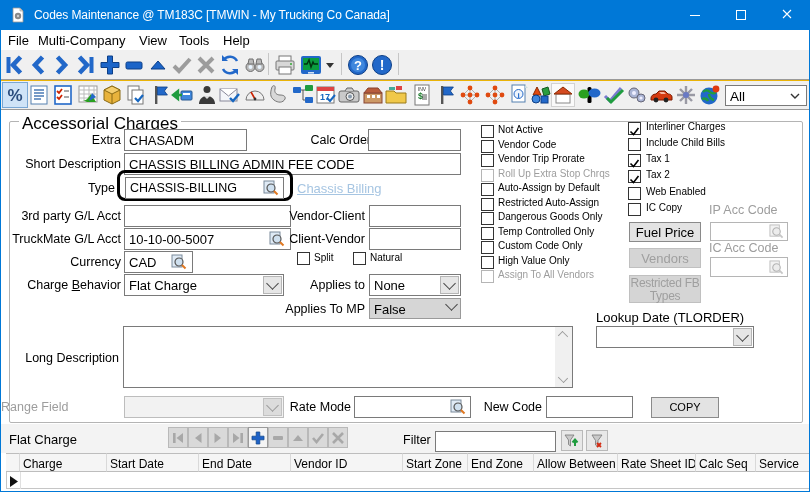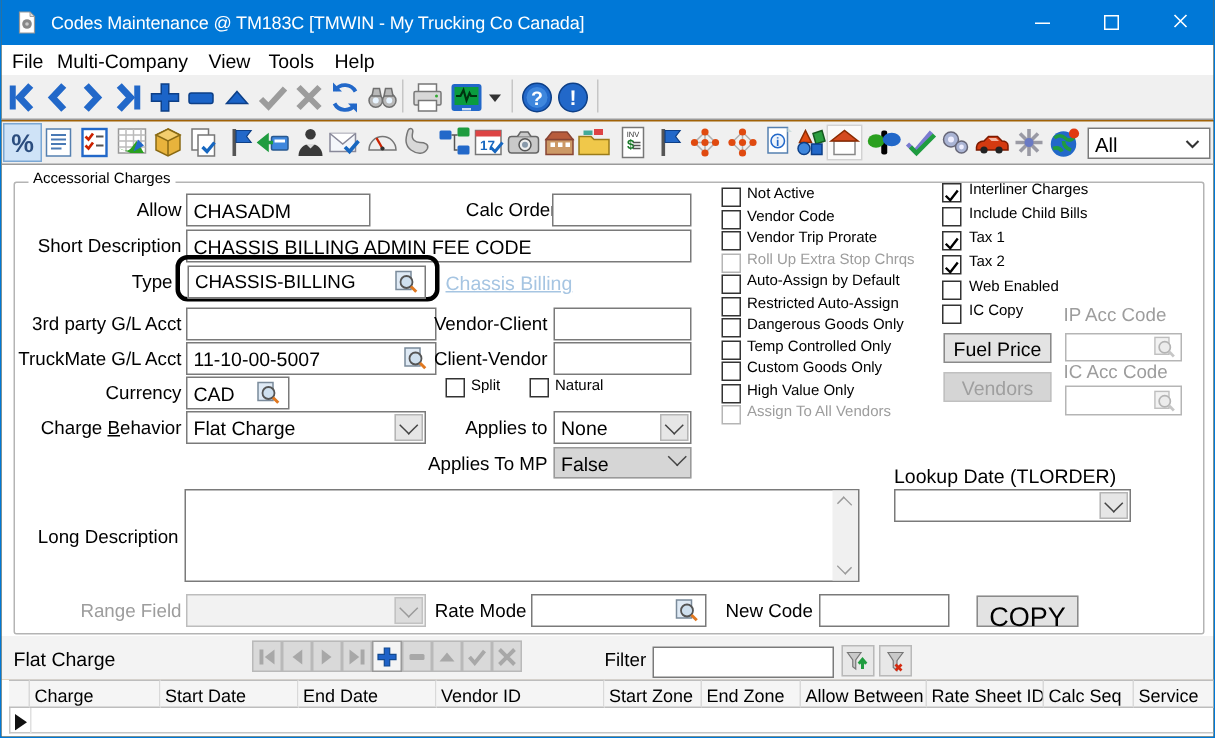--- a/index.html
+++ b/index.html
@@ -1,36 +1,36 @@
 <!DOCTYPE html>
 <html><head><meta charset="utf-8"><style>
 *{margin:0;padding:0;box-sizing:border-box}
 html,body{width:810px;height:492px;overflow:hidden}
 body{font-family:"Liberation Sans",sans-serif;background:#fff}
-#win{position:relative;width:810px;height:492px;background:#a16207;overflow:hidden;
+#win{position:relative;width:810px;height:492px;background:#eab308;overflow:hidden;
  border-left:1px solid #0078d7;border-right:1px solid #0078d7;border-bottom:1px solid #0078d7}
 .abs{position:absolute}
 
 #titlebar{position:absolute;left:-1px;top:0;width:810px;height:30px;background:#0078d7;color:#fff}
 #title-text{position:absolute;left:34px;top:8px;font-size:12px;letter-spacing:-0.1px;color:#fff;white-space:nowrap}
 .capbtn{position:absolute;top:0;width:46px;height:30px;color:#fff}
 
 #menubar{position:absolute;left:0;top:30px;width:808px;height:20px;background:#fff;font-size:13px;color:#000}
 #menubar span{position:absolute;top:3px}
 
 #tb1{position:absolute;left:0;top:50px;width:808px;height:30px;background:#f0f0f0;border-bottom:1px solid #9a9a9a}
 #tb2{position:absolute;left:0;top:81px;width:808px;height:29px;background:#f0f0f0;border-bottom:1px solid #9a9a9a}
 .tbi{position:absolute;top:3px;width:24px;height:24px}
 .sep{position:absolute;top:3px;width:1px;height:22px;background:#c6c6c6}
 
 #form{position:absolute;left:0;top:110px;width:808px;height:314px;background:#fff}
 #gbox{position:absolute;left:8px;top:11px;width:794px;height:302px;border:1px solid #b4b4b4;border-radius:2px}
-#gbox-lbl{position:absolute;left:18px;top:4px;background:#fff;padding:0 3px;font-size:10px}
+#gbox-lbl{position:absolute;left:18px;top:4px;background:#fff;padding:0 3px;font-size:17px}
 .lbl{position:absolute;font-size:12.5px;color:#000;text-align:right;white-space:nowrap}
-.glbl{position:absolute;font-size:12.5px;color:#9d9d9d;text-align:right;white-space:nowrap}
+.glbl{position:absolute;font-size:12.5px;color:#9d9d9d;text-align:left;white-space:nowrap}
 .inp{position:absolute;background:#fff;border:1px solid #7a7a7a;font-size:13px;padding:3px 0 0 4px;white-space:nowrap;overflow:hidden}
 .cb{position:absolute;width:13px;height:13px;background:#fff;border:1px solid #333}
 .cbl{position:absolute;font-size:10px;white-space:nowrap}
 .combo{position:absolute;background:#fff;border:1px solid #7a7a7a;font-size:13px;padding:3px 0 0 4px}
 .cbtn{position:absolute;right:1px;top:1px;bottom:1px;width:19px;background:#e6e6e6;border:1px solid #b5b5b5;display:flex;align-items:center;justify-content:center}
 .chev{width:9px;height:9px;border-right:1.6px solid #444;border-bottom:1.6px solid #444;transform:rotate(45deg);margin-top:-4px}
 .btn{position:absolute;background:#e3e3e3;border:1px solid #8a8a8a;font-size:13px;text-align:center;color:#000}
 .dbtn{position:absolute;background:#d5d5d5;border:1px solid #c0c0c0;font-size:13px;text-align:center;color:#9f9f9f}
 
 #gridbar{position:absolute;left:0;top:424px;width:808px;height:29px;background:#f3f3f3}
@@ -329,21 +329,21 @@
       </svg>
     <div class="combo" style="left:724px;top:4px;width:82px;height:21px;font-size:13.5px">All<svg style="position:absolute;right:6px;top:7px" width="10" height="7" viewBox="0 0 10 7">
           <path d="M1 1l4 4 4-4" stroke="#333" stroke-width="1.4" fill="none"></path>
         </svg></div>
   </div>
 
   <div id="form">
     <div id="gbox"></div>
     <div id="gbox-lbl">Accessorial Charges</div>
 
-    <div class="lbl" style="left:0;width:120px;top:23px">Allow</div>
+    <div class="lbl" style="left:0;width:120px;top:23px">Extra</div>
     <div class="inp" style="left:123px;top:19px;width:123px;height:22px">CHASADM</div>
     <div class="lbl" style="left:250px;width:120px;top:23px">Calc Order</div>
     <div class="inp" style="left:367px;top:19px;width:93px;height:22px"></div>
 
     <div class="lbl" style="left:0;width:120px;top:47px">Short Description</div>
     <div class="inp" style="left:123px;top:43px;width:337px;height:22px">CHASSIS BILLING ADMIN FEE CODE</div>
 
     <div style="position:absolute;left:116px;top:60px;width:176px;height:31px;border:3.5px solid #000;border-radius:8px"></div>
     <div class="lbl" style="left:0;width:114px;top:71px">Type</div>
     <div class="inp" style="left:124px;top:67px;width:159px;height:22px;font-size:12.5px">CHASSIS-BILLING</div>
@@ -353,21 +353,21 @@
         <line x1="11" y1="11" x2="14.5" y2="14.5" stroke="#e07820" stroke-width="2"></line>
       </svg>
     <div class="abs" style="left:296px;top:71px;font-size:13px;color:#a6c5e2;text-decoration:underline">Chassis Billing</div>
 
     <div class="lbl" style="left:0;width:120px;top:99px">3rd party G/L Acct</div>
     <div class="inp" style="left:123px;top:95px;width:167px;height:22px"></div>
     <div class="lbl" style="left:244px;width:120px;top:99px">Vendor-Client</div>
     <div class="inp" style="left:368px;top:95px;width:92px;height:22px"></div>
 
     <div class="lbl" style="left:0;width:120px;top:122px">TruckMate G/L Acct</div>
-    <div class="inp" style="left:123px;top:118px;width:167px;height:22px">11-10-00-5007</div>
+    <div class="inp" style="left:123px;top:118px;width:167px;height:22px">10-10-00-5007</div>
     <svg class="abs" style="left:268px;top:121px" width="16" height="16" viewBox="0 0 16 16">
         <rect x="1" y="1" width="10" height="12" fill="#dfeaf5" stroke="#7a8a9a" stroke-width="1"></rect>
         <circle cx="8" cy="8" r="4" fill="#cfe0ef" stroke="#555" stroke-width="1.2"></circle>
         <line x1="11" y1="11" x2="14.5" y2="14.5" stroke="#e07820" stroke-width="2"></line>
       </svg>
     <div class="lbl" style="left:244px;width:120px;top:122px">Client-Vendor</div>
     <div class="inp" style="left:368px;top:118px;width:92px;height:22px"></div>
 
     <div class="lbl" style="left:0;width:120px;top:145px">Currency</div>
     <div class="inp" style="left:123px;top:141px;width:69px;height:22px">CAD</div>
@@ -403,21 +403,21 @@
       <div class="cbl" style="left:497px;top:57.5px;color:#9d9d9d">Roll Up Extra Stop Chrqs</div>
     <div class="cb" style="left:480px;top:73px"></div>
       <div class="cbl" style="left:497px;top:72px">Auto-Assign by Default</div>
     <div class="cb" style="left:480px;top:87.5px"></div>
       <div class="cbl" style="left:497px;top:86.5px">Restricted Auto-Assign</div>
     <div class="cb" style="left:480px;top:102px"></div>
       <div class="cbl" style="left:497px;top:101px">Dangerous Goods Only</div>
     <div class="cb" style="left:480px;top:116.5px"></div>
       <div class="cbl" style="left:497px;top:115.5px">Temp Controlled Only</div>
     <div class="cb" style="left:480px;top:131px"></div>
-      <div class="cbl" style="left:497px;top:130px">Custom Goods Only</div>
+      <div class="cbl" style="left:497px;top:130px">Custom Code Only</div>
     <div class="cb" style="left:480px;top:145.5px"></div>
       <div class="cbl" style="left:497px;top:144.5px">High Value Only</div>
     <div class="cb" style="left:480px;top:160px;border-color:#b5b5b5"></div>
       <div class="cbl" style="left:497px;top:159px;color:#9d9d9d">Assign To All Vendors</div>
 
     <div class="cb" style="left:627px;top:12px"><svg width="11" height="11" viewBox="0 0 11 11">
           <path d="M1.5 5.5l3 3 5-6.5" stroke="#000" stroke-width="1.6" fill="none"></path>
         </svg></div>
       <div class="cbl" style="left:645px;top:11px">Interliner Charges</div>
     <div class="cb" style="left:627px;top:28px"></div>
@@ -430,20 +430,21 @@
           <path d="M1.5 5.5l3 3 5-6.5" stroke="#000" stroke-width="1.6" fill="none"></path>
         </svg></div>
       <div class="cbl" style="left:645px;top:58.5px">Tax 2</div>
     <div class="cb" style="left:627px;top:76.5px"></div>
       <div class="cbl" style="left:645px;top:75.5px">Web Enabled</div>
     <div class="cb" style="left:627px;top:93px"></div>
       <div class="cbl" style="left:645px;top:92px">IC Copy</div>
 
     <div class="btn" style="left:628px;top:112px;width:72px;height:20px;padding-top:2px">Fuel Price</div>
     <div class="dbtn" style="left:628px;top:138px;width:72px;height:20px;padding-top:2px">Vendors</div>
+    <div class="dbtn" style="left:628px;top:165px;width:72px;height:28px;line-height:13px;padding-top:1px;font-size:12px;letter-spacing:-0.3px;white-space:nowrap">Restricted FB<br>Types</div>
 
     <div class="glbl" style="left:708px;top:93px;text-align:right">IP Acc Code</div>
     <div class="inp" style="left:709px;top:112px;width:78px;height:19px;border-color:#b5b5b5"></div>
     <svg class="abs" style="left:768px;top:114px;opacity:.55" width="15" height="15" viewBox="0 0 16 16">
         <rect x="1" y="1" width="10" height="12" fill="#e8e8e8" stroke="#8a8a8a" stroke-width="1"></rect>
         <circle cx="8" cy="8" r="4" fill="#ddd" stroke="#777" stroke-width="1.2"></circle>
         <line x1="11" y1="11" x2="14.5" y2="14.5" stroke="#999" stroke-width="2"></line>
       </svg>
     <div class="glbl" style="left:708px;top:131px;text-align:right">IC Acc Code</div>
     <div class="inp" style="left:709px;top:147px;width:78px;height:20px;border-color:#b5b5b5"></div>
@@ -476,21 +477,21 @@
       </div>
     <div class="lbl" style="left:230px;width:120px;top:290px">Rate Mode</div>
     <div class="inp" style="left:353px;top:286px;width:117px;height:22px"></div>
     <svg class="abs" style="left:449px;top:289px" width="16" height="16" viewBox="0 0 16 16">
         <rect x="1" y="1" width="10" height="12" fill="#dfeaf5" stroke="#7a8a9a" stroke-width="1"></rect>
         <circle cx="8" cy="8" r="4" fill="#cfe0ef" stroke="#555" stroke-width="1.2"></circle>
         <line x1="11" y1="11" x2="14.5" y2="14.5" stroke="#e07820" stroke-width="2"></line>
       </svg>
     <div class="lbl" style="left:421px;width:120px;top:290px">New Code</div>
     <div class="inp" style="left:545px;top:286px;width:87px;height:22px"></div>
-    <div class="btn" style="left:650px;top:287px;width:68px;height:21px;padding-top:3px;font-size:18px">COPY</div>
+    <div class="btn" style="left:650px;top:287px;width:68px;height:21px;padding-top:3px;font-size:11px">COPY</div>
   </div>
 
   <div id="gridbar">
     <span class="abs" style="left:8px;top:8px;font-size:13px">Flat Charge</span>
   </div>
   <div class="navb" style="left:167px">
       <svg width="14" height="12" viewBox="0 0 14 12">
         <g fill="#a8a8a8">
           <rect x="2" y="1" width="2.6" height="10"></rect>
           <path d="M12 1v10L5.5 6z"></path>

